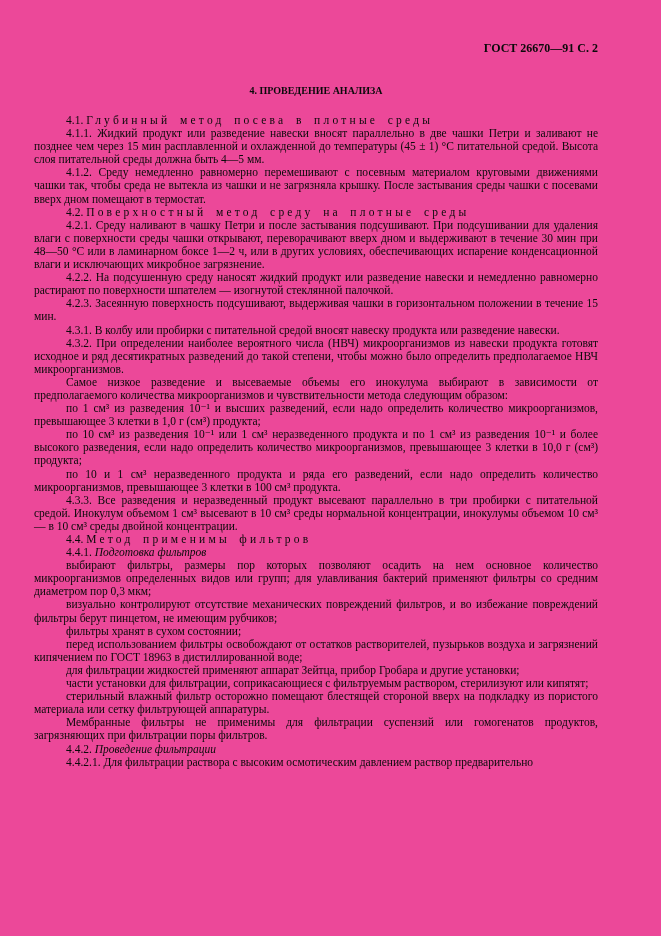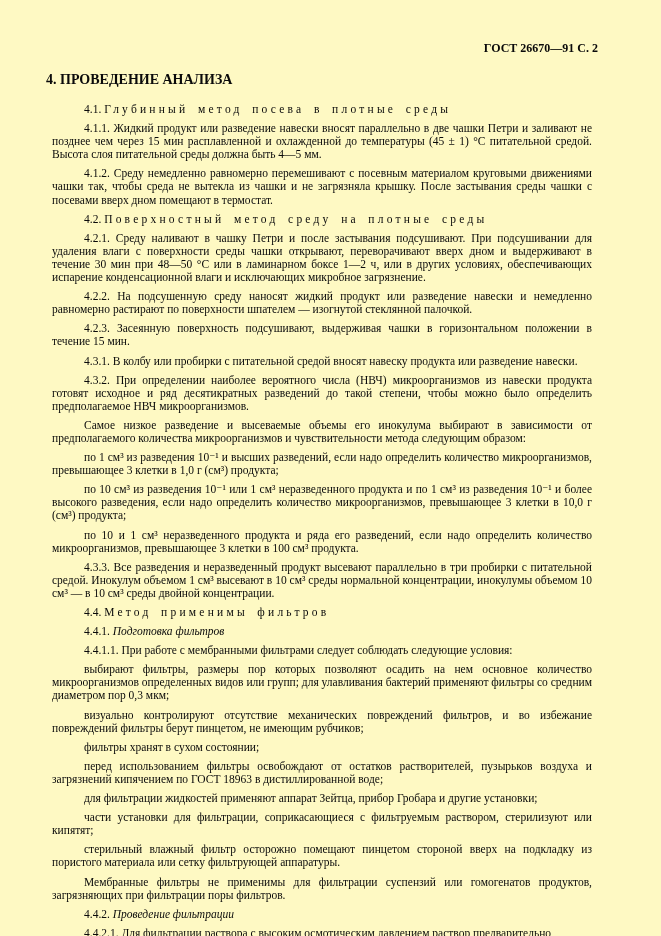--- a/index.html
+++ b/index.html
@@ -4,48 +4,49 @@
 <style>
   html, body {
     margin: 0;
     padding: 0;
     background: #ffffff;
   }
   .page {
     position: relative;
     width: 661px;
     height: 936px;
-    background: #fef9c3;
+    background: #ec4899;
     color: #0a0a0a;
     font-family: "Liberation Serif", "DejaVu Serif", serif;
     box-sizing: border-box;
-    padding: 42px 63px 0 46px;
+    padding: 42px 63px 0 34px;
     overflow: hidden;
   }
   .running-header {
     text-align: right;
     font-weight: bold;
     font-size: 12px;
     line-height: 13px;
     white-space: nowrap;
   }
   .doc-title {
+    text-align: center;
     font-weight: bold;
-    font-size: 14px;
+    font-size: 10px;
     line-height: 13px;
-    margin: 18px 0 0 0;
+    margin: 29px 0 0 0;
   }
   .content {
     margin-top: 17px;
     font-size: 11.5px;
     line-height: 13.1px;
     text-align: justify;
   }
   .content p {
-    margin: 6px;
+    margin: 0;
     text-indent: 32px;
   }
   p.heading-spaced {
     text-align: left;
   }
   p.heading-spaced .ht {
     letter-spacing: 0.28em;
     word-spacing: 0.3em;
   }
   p.heading-italic {
@@ -76,25 +77,24 @@
       <p class="body-p">4.2.3. Засеянную поверхность подсушивают, выдерживая чашки в горизонтальном положении в течение 15 мин.</p>
       <p class="body-p">4.3.1. В колбу или пробирки с питательной средой вносят навеску продукта или разведение навески.</p>
       <p class="body-p">4.3.2. При определении наиболее вероятного числа (НВЧ) микроорганизмов из навески продукта готовят исходное и ряд десятикратных разведений до такой степени, чтобы можно было определить предполагаемое НВЧ микроорганизмов.</p>
       <p class="body-p">Самое низкое разведение и высеваемые объемы его инокулума выбирают в зависимости от предполагаемого количества микроорганизмов и чувствительности метода следующим образом:</p>
       <p class="body-p">по 1 см³ из разведения 10⁻¹ и высших разведений, если надо определить количество микроорганизмов, превышающее 3 клетки в 1,0 г (см³) продукта;</p>
       <p class="body-p">по 10 см³ из разведения 10⁻¹ или 1 см³ неразведенного продукта и по 1 см³ из разведения 10⁻¹ и более высокого разведения, если надо определить количество микроорганизмов, превышающее 3 клетки в 10,0 г (см³) продукта;</p>
       <p class="body-p">по 10 и 1 см³ неразведенного продукта и ряда его разведений, если надо определить количество микроорганизмов, превышающее 3 клетки в 100 см³ продукта.</p>
       <p class="body-p">4.3.3. Все разведения и неразведенный продукт высевают параллельно в три пробирки с питательной средой. Инокулум объемом 1 см³ высевают в 10 см³ среды нормальной концентрации, инокулумы объемом 10 см³ — в 10 см³ среды двойной концентрации.</p>
       <p class="heading-spaced"><span class="num">4.4.</span> <span class="ht">Метод применимы фильтров</span></p>
       <p class="heading-italic"><span class="num">4.4.1.</span> <span class="ht">Подготовка фильтров</span></p>
-      <p class="body-p">4.4.1.1. При работе с мембранными фильтрами следует соблюдать следующие условия:</p>
       <p class="body-p">выбирают фильтры, размеры пор которых позволяют осадить на нем основное количество микроорганизмов определенных видов или групп; для улавливания бактерий применяют фильтры со средним диаметром пор 0,3 мкм;</p>
       <p class="body-p">визуально контролируют отсутствие механических повреждений фильтров, и во избежание повреждений фильтры берут пинцетом, не имеющим рубчиков;</p>
       <p class="body-p">фильтры хранят в сухом состоянии;</p>
       <p class="body-p">перед использованием фильтры освобождают от остатков растворителей, пузырьков воздуха и загрязнений кипячением по ГОСТ 18963 в дистиллированной воде;</p>
       <p class="body-p">для фильтрации жидкостей применяют аппарат Зейтца, прибор Гробара и другие установки;</p>
       <p class="body-p">части установки для фильтрации, соприкасающиеся с фильтруемым раствором, стерилизуют или кипятят;</p>
-      <p class="body-p">стерильный влажный фильтр осторожно помещают пинцетом стороной вверх на подкладку из пористого материала или сетку фильтрующей аппаратуры.</p>
+      <p class="body-p">стерильный влажный фильтр осторожно помещают блестящей стороной вверх на подкладку из пористого материала или сетку фильтрующей аппаратуры.</p>
       <p class="body-p">Мембранные фильтры не применимы для фильтрации суспензий или гомогенатов продуктов, загрязняющих при фильтрации поры фильтров.</p>
       <p class="heading-italic"><span class="num">4.4.2.</span> <span class="ht">Проведение фильтрации</span></p>
       <p class="body-p">4.4.2.1. Для фильтрации раствора с высоким осмотическим давлением раствор предварительно</p>
     </main>
 </div>
 
 </body></html>

